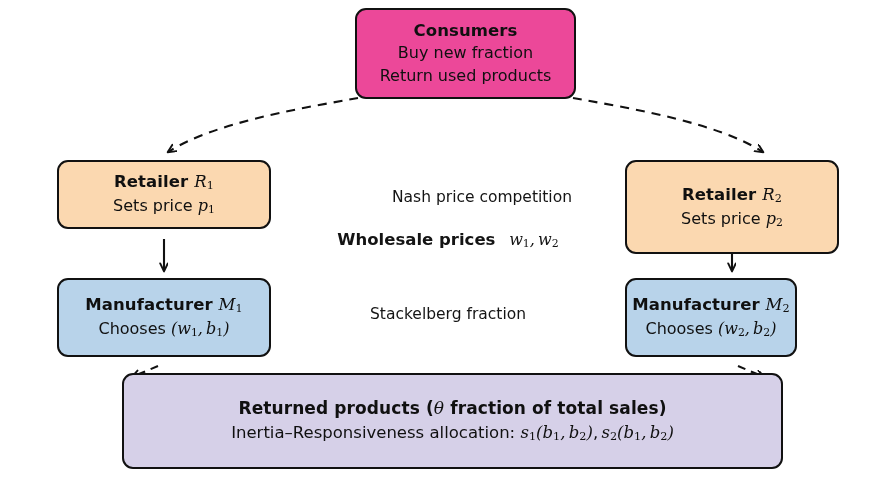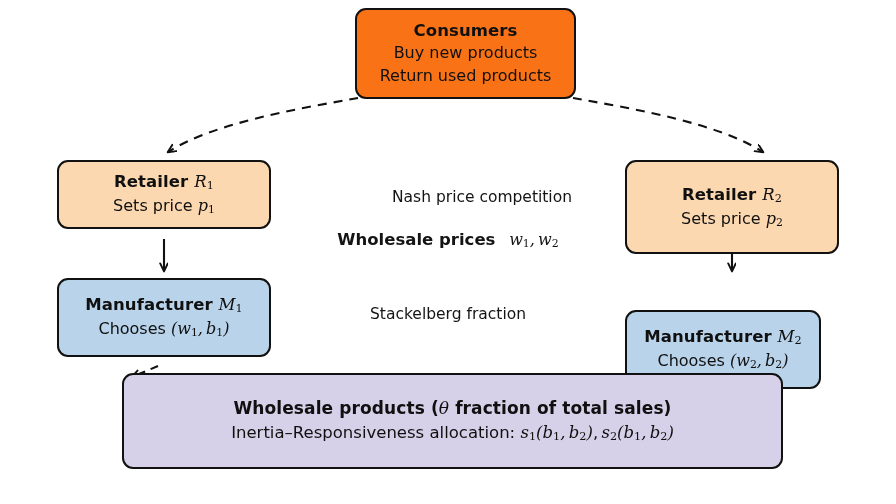--- a/index.html
+++ b/index.html
@@ -58,25 +58,25 @@
   }
   .sub .v { font-size: 16px; }
   .v sub {
     font-style: normal;
     font-size: 0.68em;
     vertical-align: -0.22em;
     font-family: "DejaVu Serif", serif;
   }
   .paren { font-size: 1.0em; }
 
-  #node-consumers { left: 355px; top: 8px;  width: 221px; height: 91px;  background: #f97316; }
+  #node-consumers { left: 355px; top: 8px;  width: 221px; height: 91px;  background: #ec4899; }
   #node-retailer-1 { left: 57px;  top: 160px; width: 214px; height: 69px; background: #fbd8b0; }
   #node-retailer-2 { left: 625px; top: 160px; width: 214px; height: 94px; background: #fbd8b0; }
   #node-manufacturer-1 { left: 57px;  top: 278px; width: 214px; height: 79px; background: #b8d3ea; }
-  #node-manufacturer-2 { left: 625px; top: 278px; width: 196px; height: 79px; background: #b8d3ea; margin-top: 32px; }
+  #node-manufacturer-2 { left: 625px; top: 278px; width: 172px; height: 79px; background: #b8d3ea; }
   #node-returned { left: 122px; top: 373px; width: 661px; height: 96px; background: #d6d0e8; }
 
   #node-returned .ttl { font-size: 17px; }
   #node-returned .sub { font-size: 16.5px; }
   #node-returned .sub .v { font-size: 16.5px; }
   #node-returned .ttl .v { font-size: 17px; }
 
   .mid-label {
     position: absolute;
     text-align: center;
@@ -109,21 +109,21 @@
 
     <path d="M 732,239 L 732,271" fill="none" stroke="#111111" stroke-width="2.1" marker-end="url(#ah)"></path>
 
     <path d="M 158,366 L 132,377" fill="none" stroke="#111111" stroke-width="2.1" stroke-dasharray="8,6" marker-end="url(#ah)"></path>
 
     <path d="M 738,366 L 764,377" fill="none" stroke="#111111" stroke-width="2.1" stroke-dasharray="8,6" marker-end="url(#ah)"></path>
   </svg>
 
   <div class="node" id="node-consumers">
     <div class="ttl">Consumers</div>
-    <div class="sub">Buy new products</div>
+    <div class="sub">Buy new fraction</div>
     <div class="sub">Return used products</div>
   </div>
 
   <div class="node" id="node-retailer-1">
     <div class="ttl">
       <span>Retailer</span>
       <span class="v"><span>R</span><sub>1</sub></span>
     </div>
     <div class="sub">
       <span>Sets price</span>
@@ -159,21 +159,21 @@
       <span class="v"><span>M</span><sub>2</sub></span>
     </div>
     <div class="sub">
       <span>Chooses</span>
       <span class="v paren">(<span>w</span><sub>2</sub>, <span>b</span><sub>2</sub>)</span>
     </div>
   </div>
 
   <div class="node" id="node-returned">
     <div class="ttl">
-      <span>Wholesale products (</span><span class="v">θ</span><span> fraction of total sales)</span>
+      <span>Returned products (</span><span class="v">θ</span><span> fraction of total sales)</span>
     </div>
     <div class="sub">
       <span>Inertia–Responsiveness allocation:</span>
       <span class="v"><span>s</span><sub>1</sub>(<span>b</span><sub>1</sub>, <span>b</span><sub>2</sub>)</span><span>, </span><span class="v"><span>s</span><sub>2</sub>(<span>b</span><sub>1</sub>, <span>b</span><sub>2</sub>)</span>
     </div>
   </div>
 
   <div class="mid-label" id="label-nash">Nash price competition</div>
 
   <div class="mid-label" id="label-wholesale">

